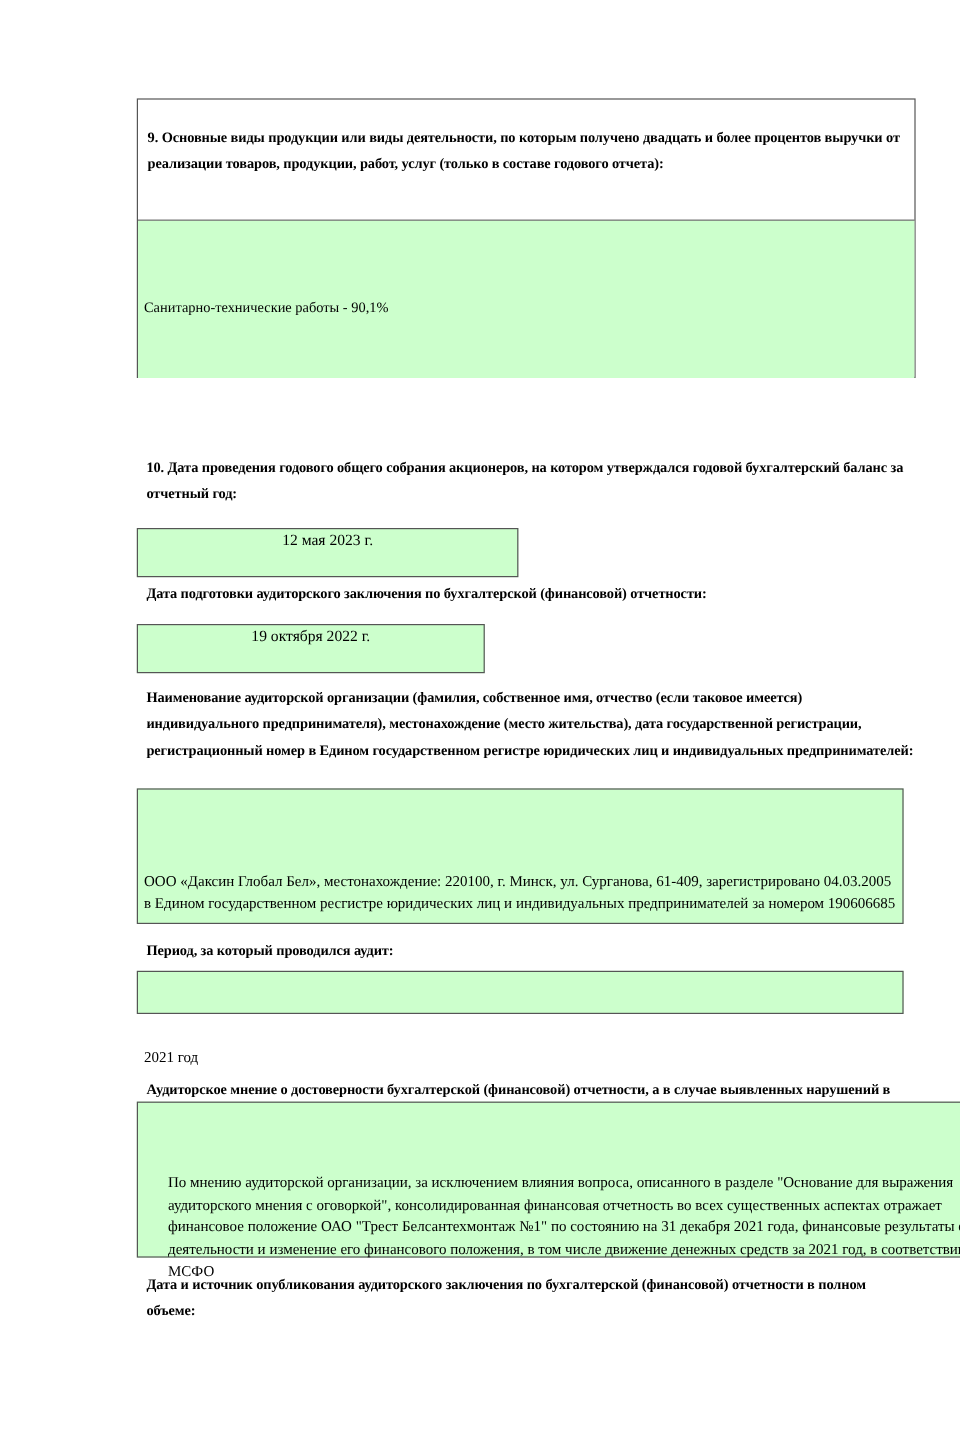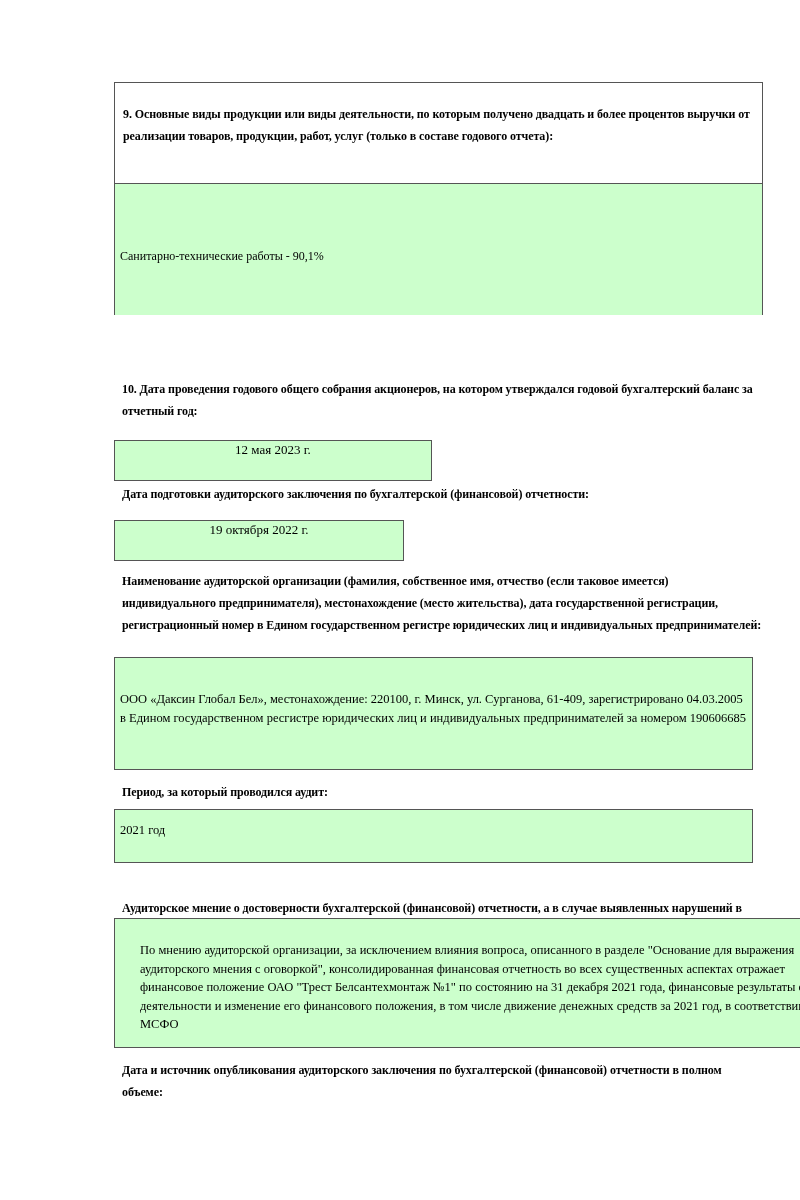--- a/index.html
+++ b/index.html
@@ -39,21 +39,21 @@
     }
     .q9-answer {
       background: #ccffcc;
       height: 131px;
       padding: 64px 18px 0 5px;
       box-sizing: border-box;
       font-size: 12px;
       line-height: 16px;
     }
     .center-text { text-align: center; }
-    .answer-text { padding: 0 5px; font-size: 12.5px; line-height: 18.5px; }
+    .answer-text { padding: 0 5px; font-size: 12.5px; line-height: 18.5px; margin-top: 35px; }
   </style>
 </head>
 <body>
 
 <div class="page">
 
   <div class="abs q9-box">
     <div class="q9-head heading">9. Основные виды продукции или виды деятельности, по которым получено двадцать и более процентов выручки от реализации товаров, продукции, работ, услуг (только в составе годового отчета):</div>
     <div class="q9-answer">Санитарно-технические работы - 90,1%</div>
   </div>
@@ -67,21 +67,21 @@
   <div class="abs green center-text" style="left:114px; top:520px; width:290px; height:41px;">19 октября 2022 г.</div>
 
   <div class="abs heading" style="left:122px; top:570px; width:640px;">Наименование аудиторской организации (фамилия, собственное имя, отчество (если таковое имеется) индивидуального предпринимателя), местонахождение (место жительства), дата государственной регистрации, регистрационный номер в Едином государственном регистре юридических лиц и индивидуальных предпринимателей:</div>
 
   <div class="abs green" style="left:114px; top:657px; width:639px; height:113px; padding-top:32px;">
     <div class="answer-text">ООО «Даксин Глобал Бел», местонахождение: 220100, г. Минск, ул. Сурганова, 61-409, зарегистрировано 04.03.2005 в Едином государственном ресгистре юридических лиц и индивидуальных предпринимателей за номером 190606685</div>
   </div>
 
   <div class="abs heading" style="left:122px; top:781px; width:640px;">Период, за который проводился аудит:</div>
 
-  <div class="abs green" style="left:114px; top:809px; width:639px; height:54px; padding-top:11px;">
+  <div class="abs green" style="left:114px; top:809px; width:639px; height:36px; padding-top:27px;">
     <div class="answer-text">2021 год</div>
   </div>
 
   <div class="abs heading" style="left:122px; top:897px; width:640px;">Аудиторское мнение о достоверности бухгалтерской (финансовой) отчетности, а в случае выявленных нарушений в бухгалтерской (финансовой) отчетности - сведения о данных нарушениях:</div>
 
   <div class="abs green" style="left:114px; top:918px; width:715px; height:130px; padding-top:22px;padding-left:20px;">
     <div class="answer-text">По мнению аудиторской организации, за исключением влияния вопроса, описанного в разделе "Основание для выражения аудиторского мнения с оговоркой", консолидированная финансовая отчетность во всех существенных аспектах отражает финансовое положение ОАО "Трест Белсантехмонтаж №1" по состоянию на 31 декабря 2021 года, финансовые результаты его деятельности и изменение его финансового положения, в том числе движение денежных средств за 2021 год, в соответствии с МСФО</div>
   </div>
 
   <div class="abs heading" style="left:122px; top:1059px; width:640px;">Дата и источник опубликования аудиторского заключения по бухгалтерской (финансовой) отчетности в полном объеме:</div>

